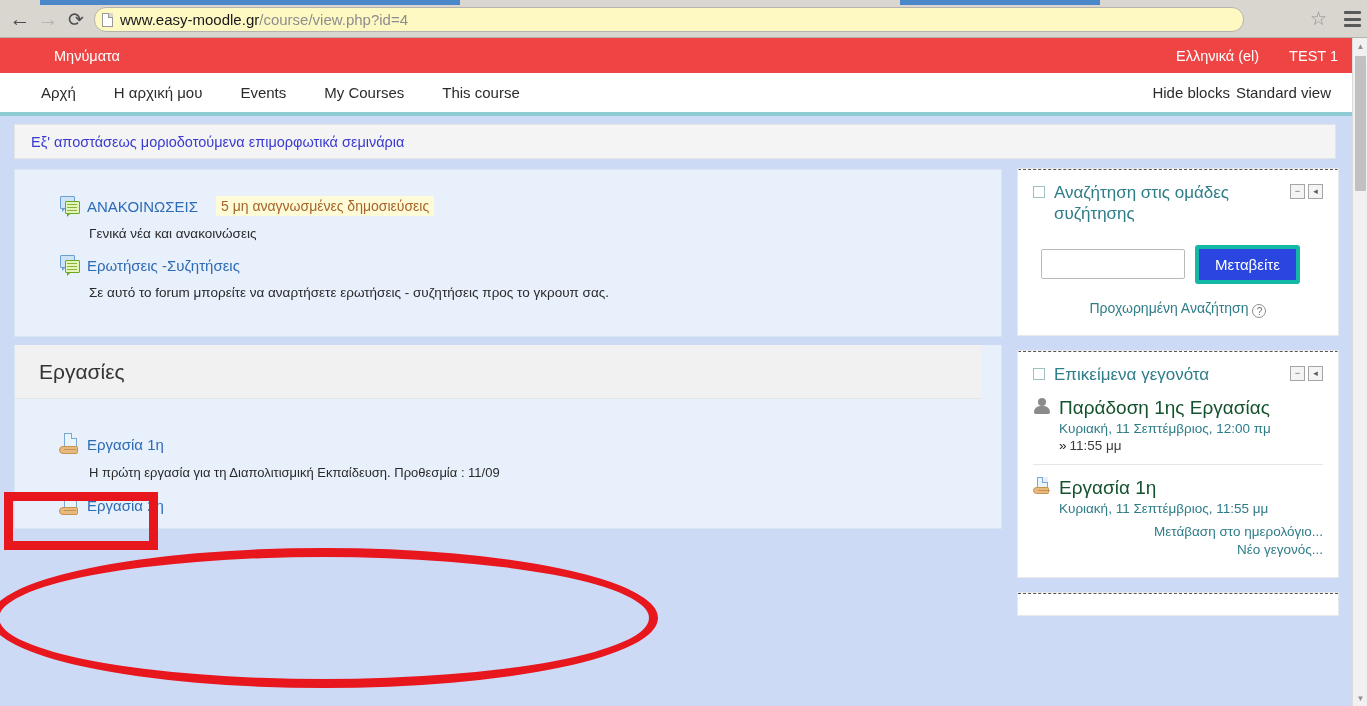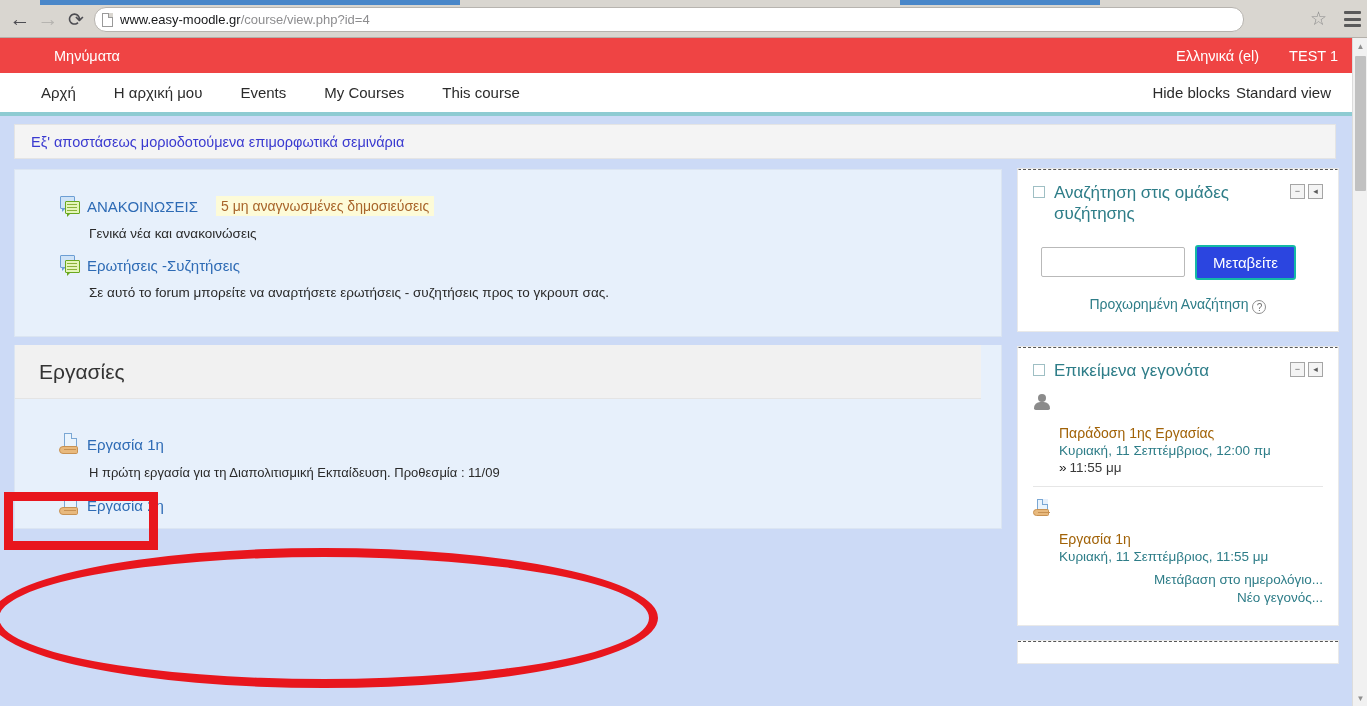--- a/index.html
+++ b/index.html
@@ -40,26 +40,26 @@
     display: flex; align-items: center; justify-content: center;
     color: #55555a;
   }
   .nav-back  { left: 8px;  font-size: 21px; color: #4d4d52; }
   .nav-fwd   { left: 36px; font-size: 21px; color: #b6b4b0; }
   .nav-reload{ left: 64px; font-size: 19px; color: #4d4d52; }
 
   .urlbar {
     position: absolute; top: 7px; left: 94px;
     width: 1150px; height: 25px;
-    background: #ffffff;
+    background: #fef9c3;
     border: 1px solid #b7b4af;
     border-radius: 12px;
     display: flex; align-items: center;
     padding: 0 7px;
-    font-size: 13px;
+    font-size: 15px;
   }
   .page-doc-icon {
     width: 11px; height: 14px;
     border: 1px solid #9a9a9a;
     background: #fff;
     margin-right: 7px;
     flex: 0 0 auto;
     position: relative;
   }
   .page-doc-icon::after {
@@ -293,21 +293,21 @@
   }
   .search-input {
     width: 144px; height: 30px;
     border: 1px solid #b9b9b9;
     background: #ffffff;
     border-radius: 2px;
   }
   .go-btn {
     background: #2b45e0;
     color: #ffffff;
-    border: 2px solid #14b8a6;
+    border: 4px solid #14b8a6;
     border-radius: 3px;
     padding: 7px 16px;
     font-size: 15px;
     cursor: pointer;
     font-family: "Liberation Sans", sans-serif;
   }
   .adv-row {
     text-align: center; margin-top: 16px;
     font-size: 14px;
   }
@@ -317,21 +317,21 @@
     width: 14px; height: 14px;
     border: 1px solid #8e8e8e;
     border-radius: 50%;
     font-size: 10px; line-height: 13px;
     text-align: center; color: #6e6e6e;
     margin-left: 4px; vertical-align: -2px;
   }
 
   .event-item { display: flex; gap: 8px; margin-top: 12px; }
   .event-body { flex: 1; }
-  .event-name { color: #a16207; font-size: 14px; text-decoration: none; display: block; margin-top: 32px; }
+  .event-name { color: #14532d; font-size: 19px; text-decoration: none; display: block; }
   .event-date { color: #2e7d88; font-size: 13.5px; margin-top: 2px; }
   .event-sub { color: #3a3a3a; font-size: 13.5px; margin-top: 2px; }
   .event-sub .chev { color: #1f1f1f; margin-right: 3px; }
   .event-divider { border-top: 1px solid #e6e6e6; margin: 11px 0 0 0; }
   .event-links { margin-top: 8px; text-align: right; }
   .event-links a {
     display: block; color: #2e7d88;
     font-size: 13.5px; text-decoration: none; margin-bottom: 3px;
   }
   .icon-user {

